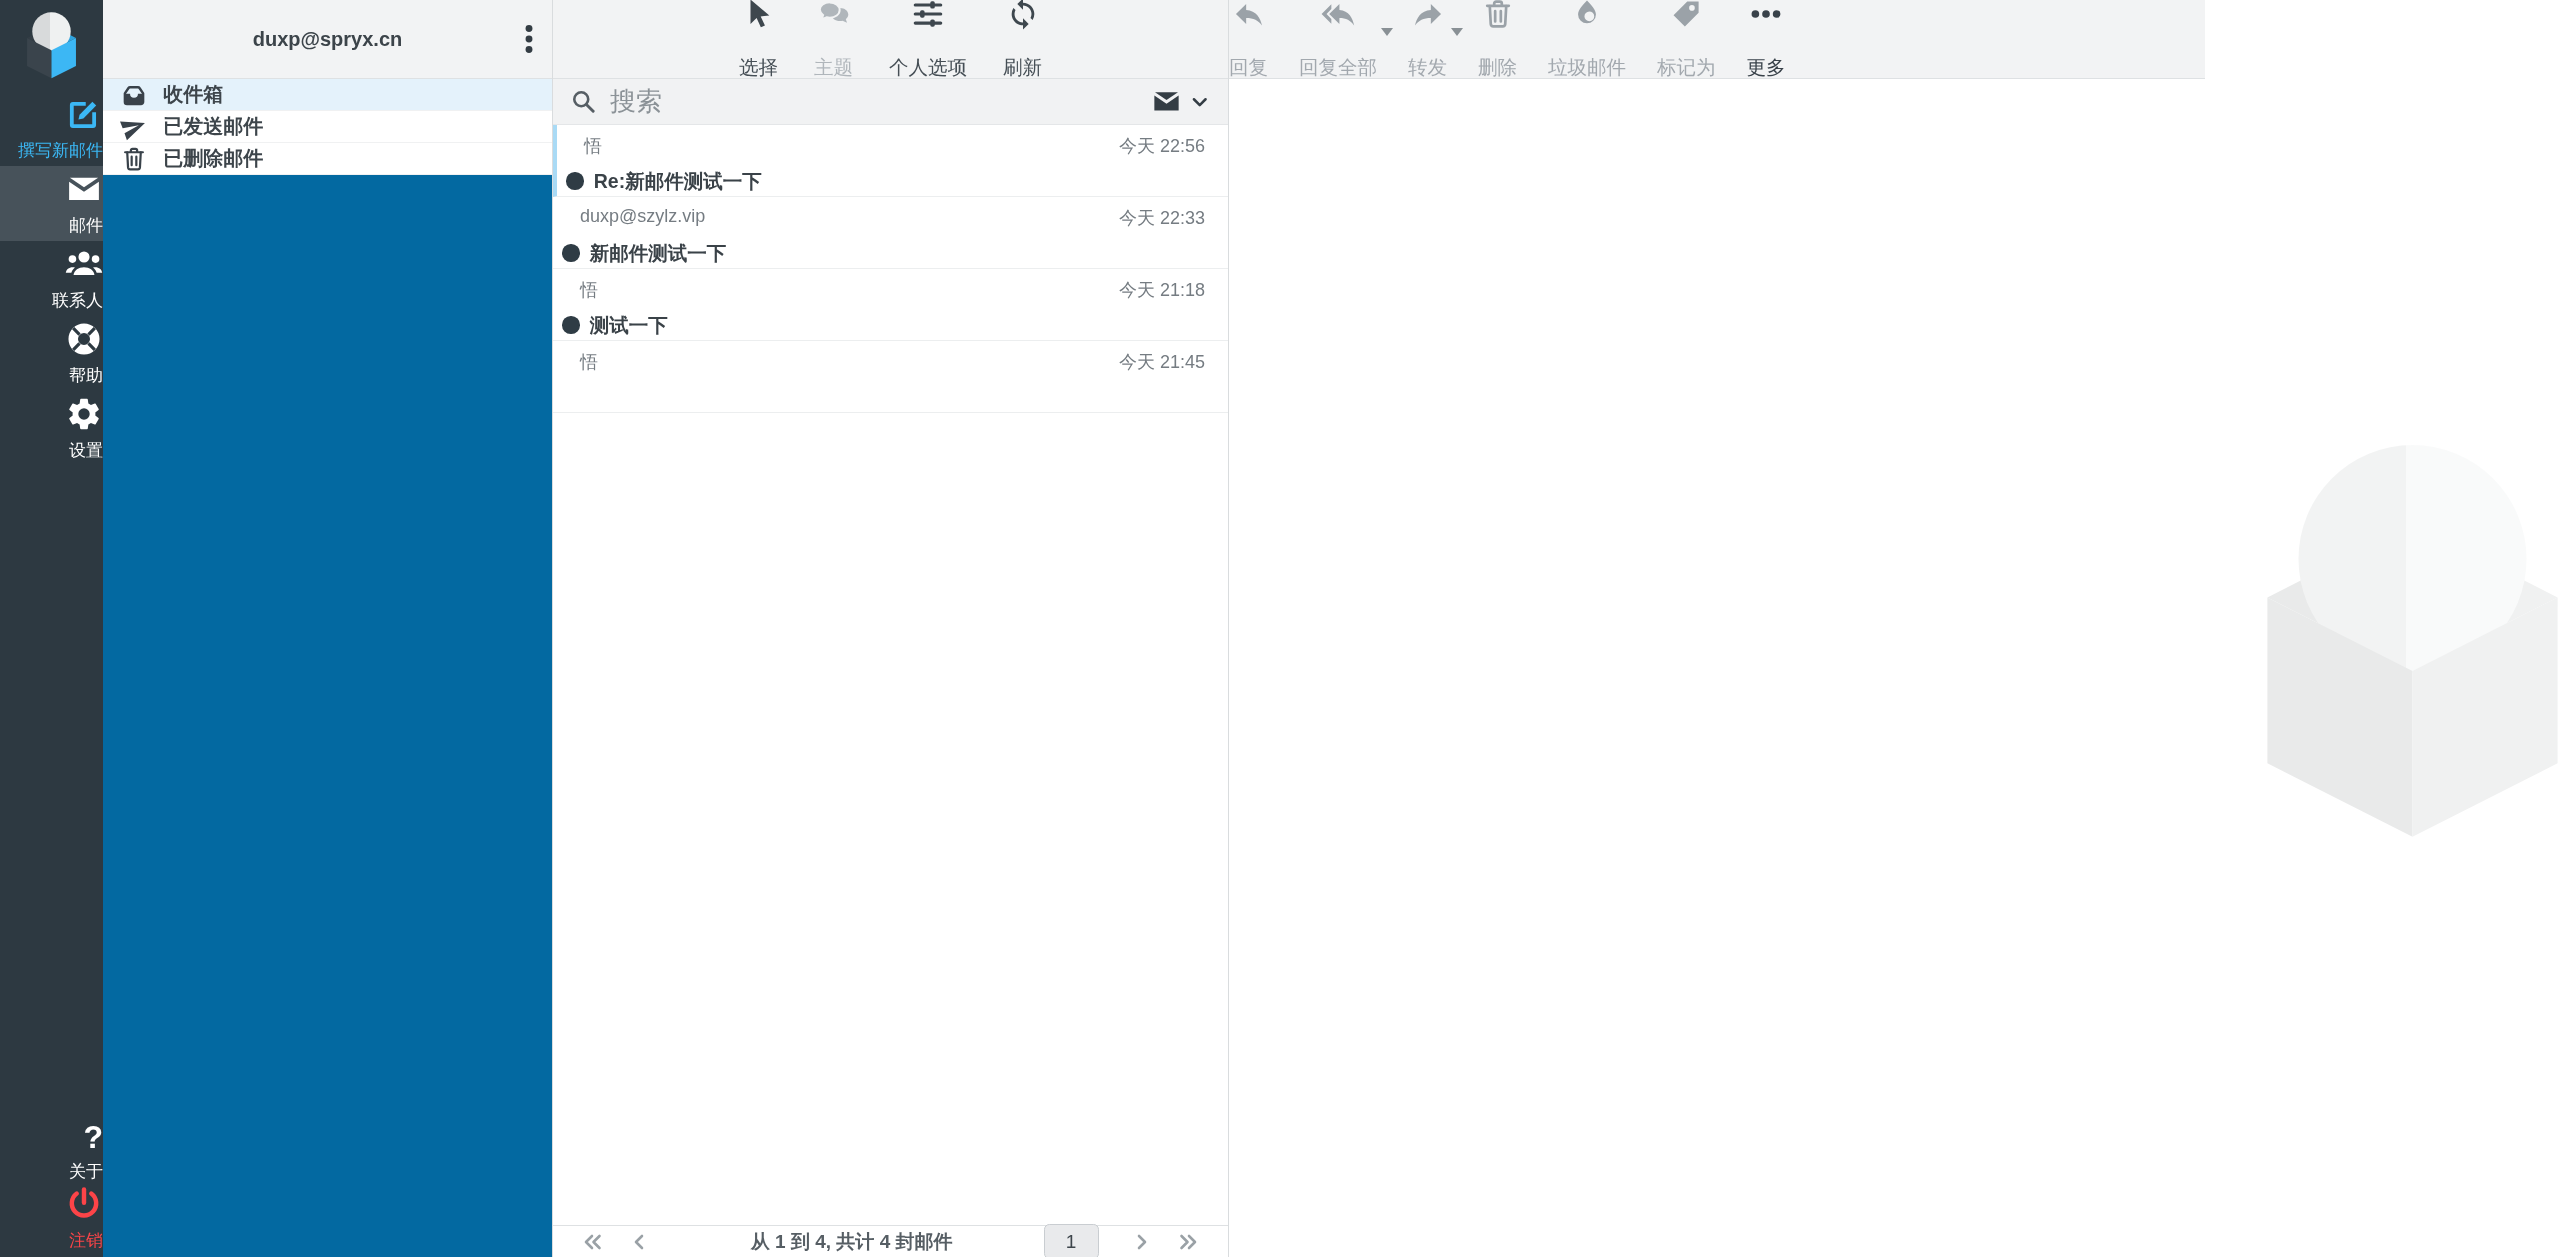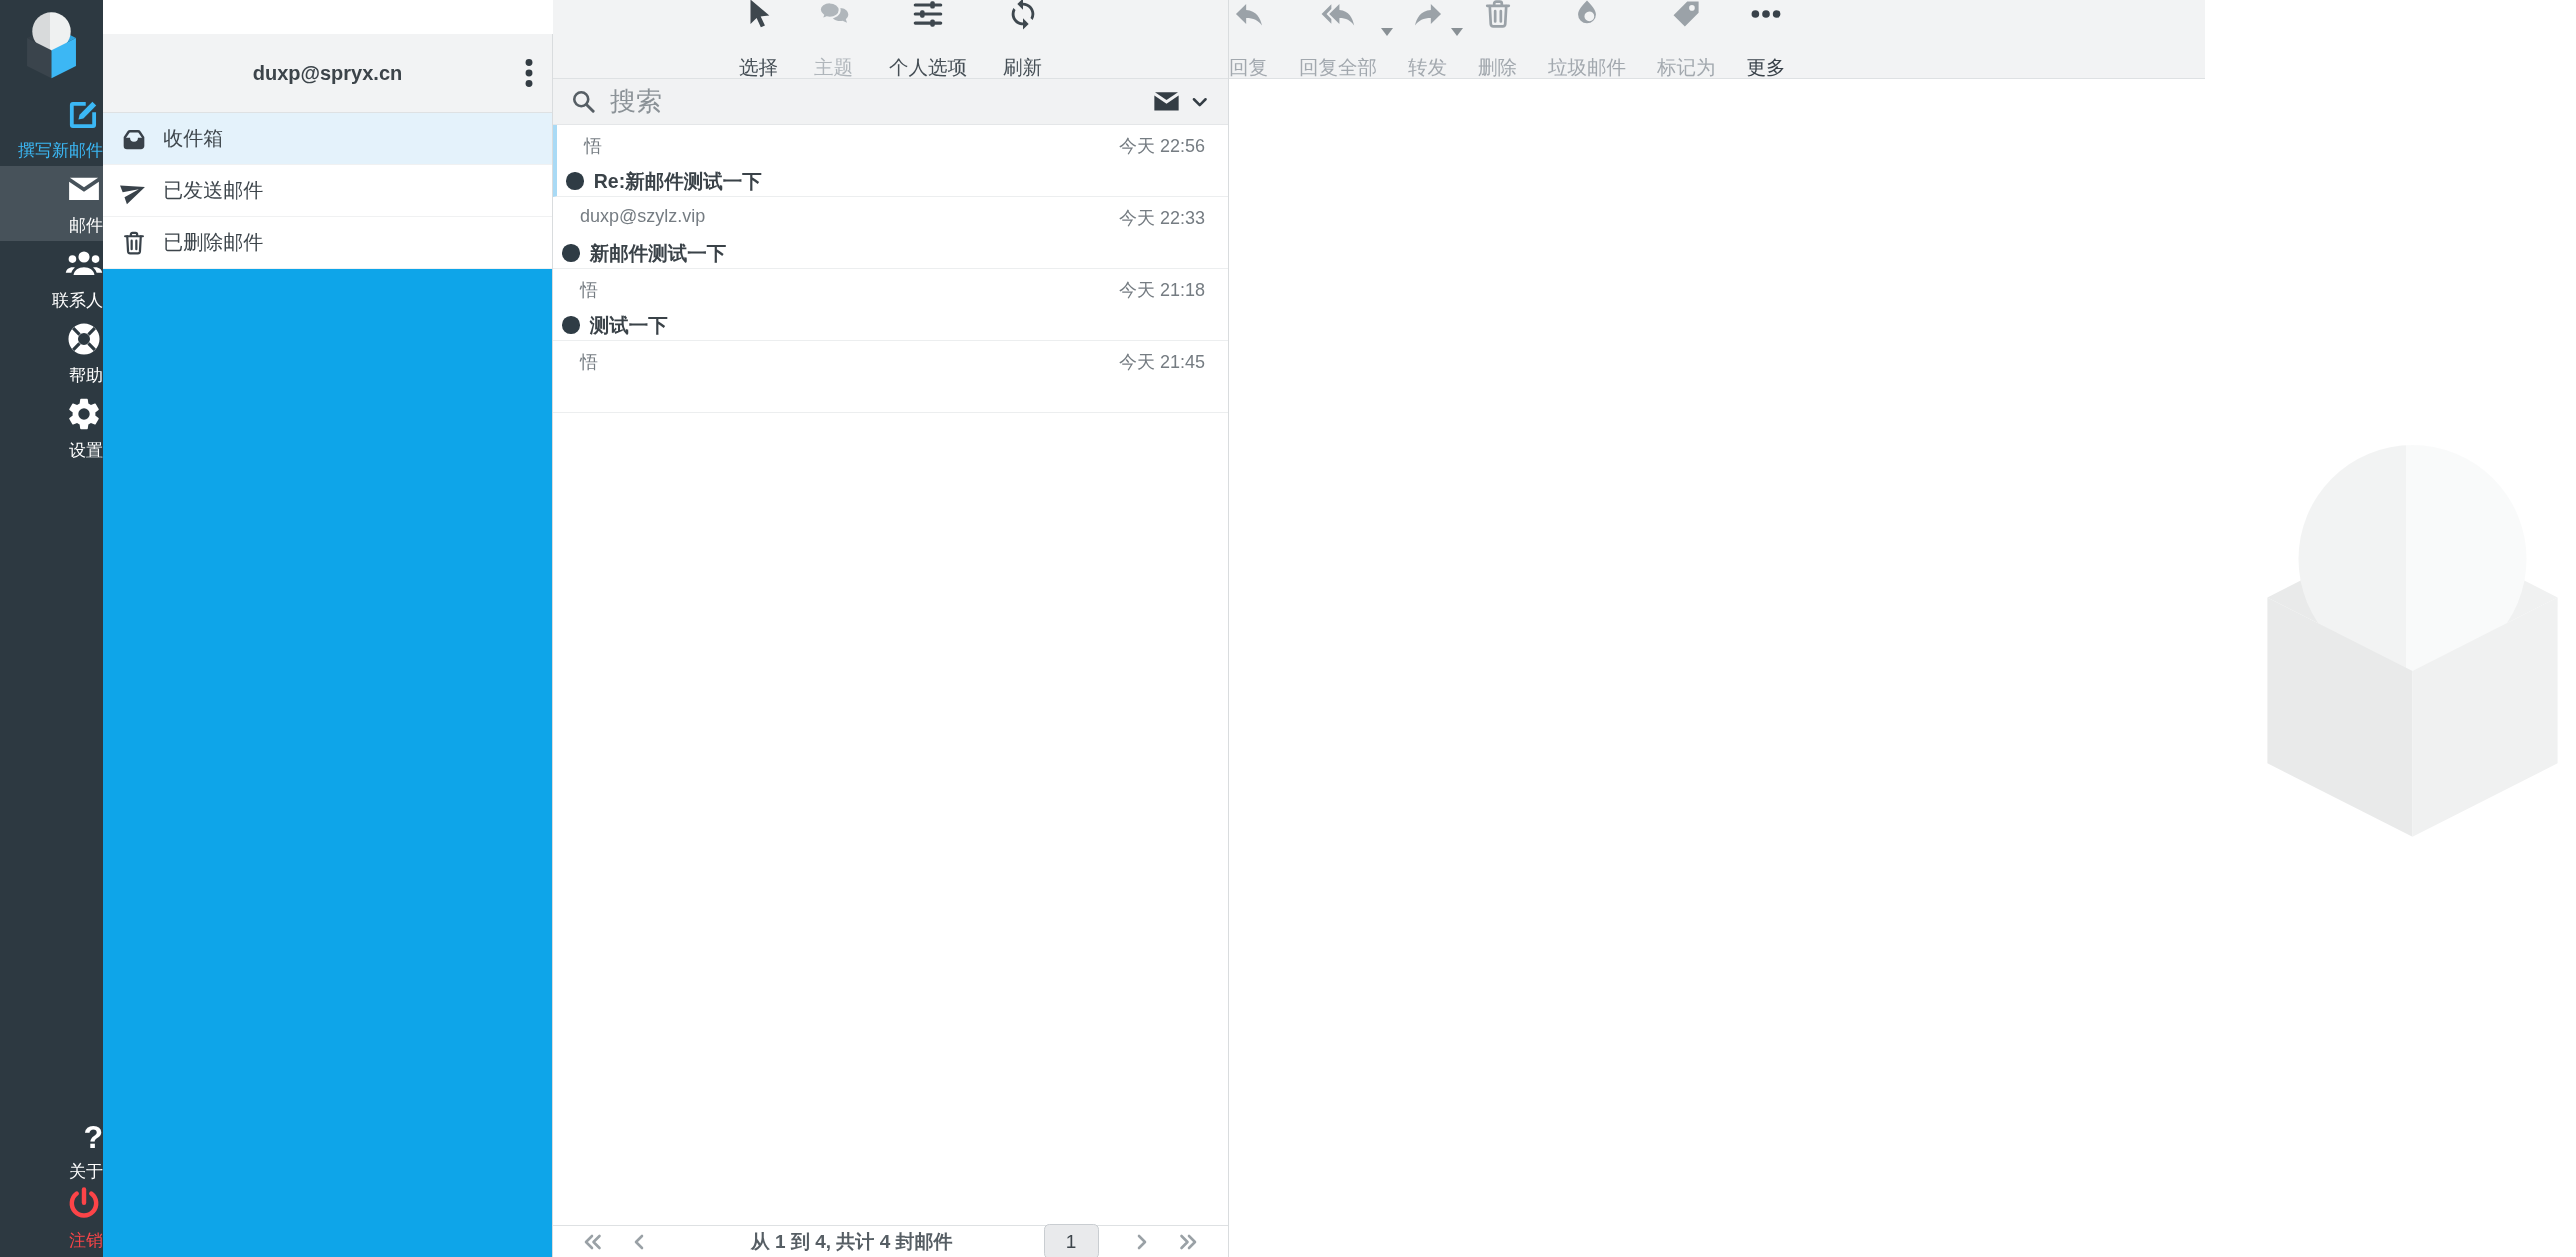--- a/index.html
+++ b/index.html
@@ -16,27 +16,27 @@
   .navitem.selected{background:#47525a;}
   .sidebar-footer{margin-top:auto;padding-bottom:5.4px;}
   .sidebar-footer .navitem{height:67px;}
   .navitem.logout{color:#fc4448;}
   .qmark{font-size:32px;font-weight:800;line-height:1;height:35px;display:flex;align-items:center;}
 
   
   .colhead{height:79px;box-sizing:border-box;background:#f2f3f4;border-bottom:1.3px solid #dee1e3;flex-shrink:0;}
 
   
-  .folders{width:450px;flex-shrink:0;box-sizing:border-box;border-right:1.3px solid #d9dcde;background:#0ea5e9;display:flex;flex-direction:column;margin-top:34px;}
+  .folders{width:450px;flex-shrink:0;box-sizing:border-box;border-right:1.3px solid #d9dcde;background:#0369a1;display:flex;flex-direction:column;}
   .folders .colhead{display:flex;align-items:center;justify-content:center;position:relative;}
   .account{font-size:20px;font-weight:700;color:#3c444a;}
   .kebab{position:absolute;right:10.7px;top:50%;transform:translateY(-50%);background:none;border:0;padding:4px 6.7px;cursor:pointer;color:#333c43;}
   .kebab svg{width:12px;height:31px;display:block;}
   .folderlist{list-style:none;margin:0;padding:0;}
-  .folder{height:52px;box-sizing:border-box;display:flex;align-items:center;padding:0 17.4px;gap:14.8px;border-bottom:1.3px solid #f0f1f2;font-size:20px;color:#3d454b;cursor:pointer;background:#fff;}
+  .folder{height:32px;box-sizing:border-box;display:flex;align-items:center;padding:0 17.4px;gap:14.8px;border-bottom:1.3px solid #f0f1f2;font-size:20px;color:#3d454b;cursor:pointer;background:#fff;font-weight:bold;}
   .folder .ficon{color:#39424a;display:flex;}
   .folder .ficon svg{width:28px;height:28px;}
   .folder.selected{background:#e4f2fb;}
 
   
   .maillist{width:676px;flex-shrink:0;box-sizing:border-box;border-right:1.3px solid #d9dcde;display:flex;flex-direction:column;background:#fff;}
   .toolbar{display:flex;align-items:center;justify-content:center;gap:36px;}
   .tbtn{display:flex;flex-direction:column;align-items:center;gap:23px;background:none;border:0;padding:0;cursor:pointer;color:#3e474e;position:relative;font-family:Liberation Serif, serif;}
   .tbtn svg{width:34px;height:34px;display:block;}
   .tbtn .tlabel{font-size:19.5px;color:#454e55;white-space:nowrap;}

